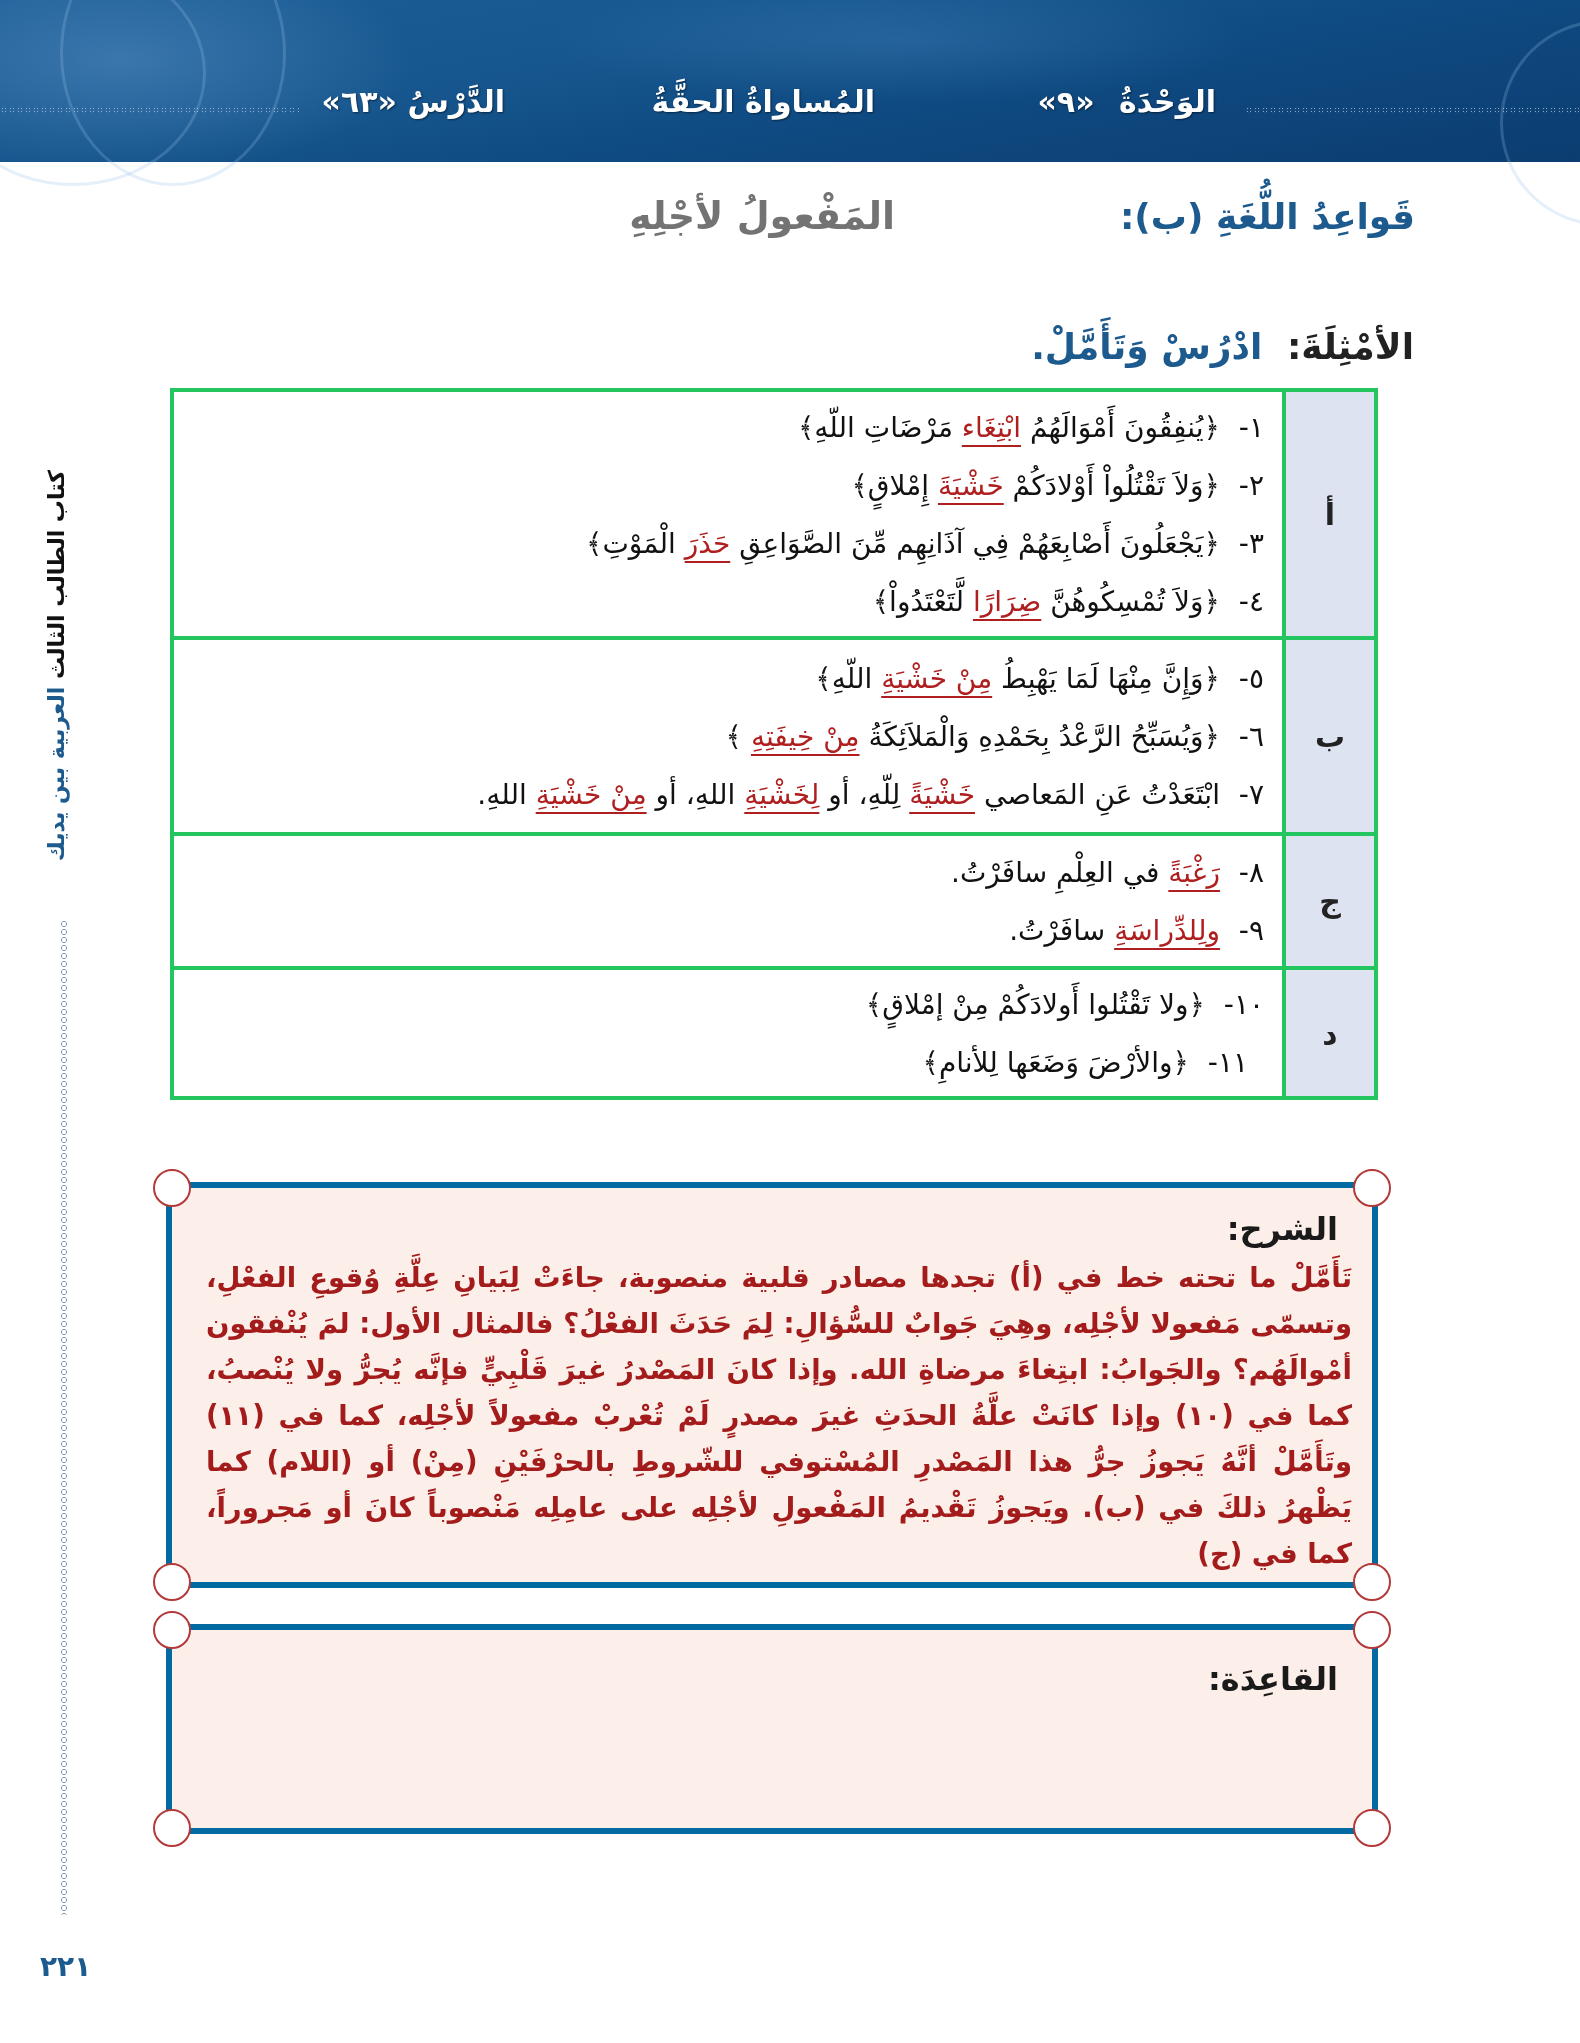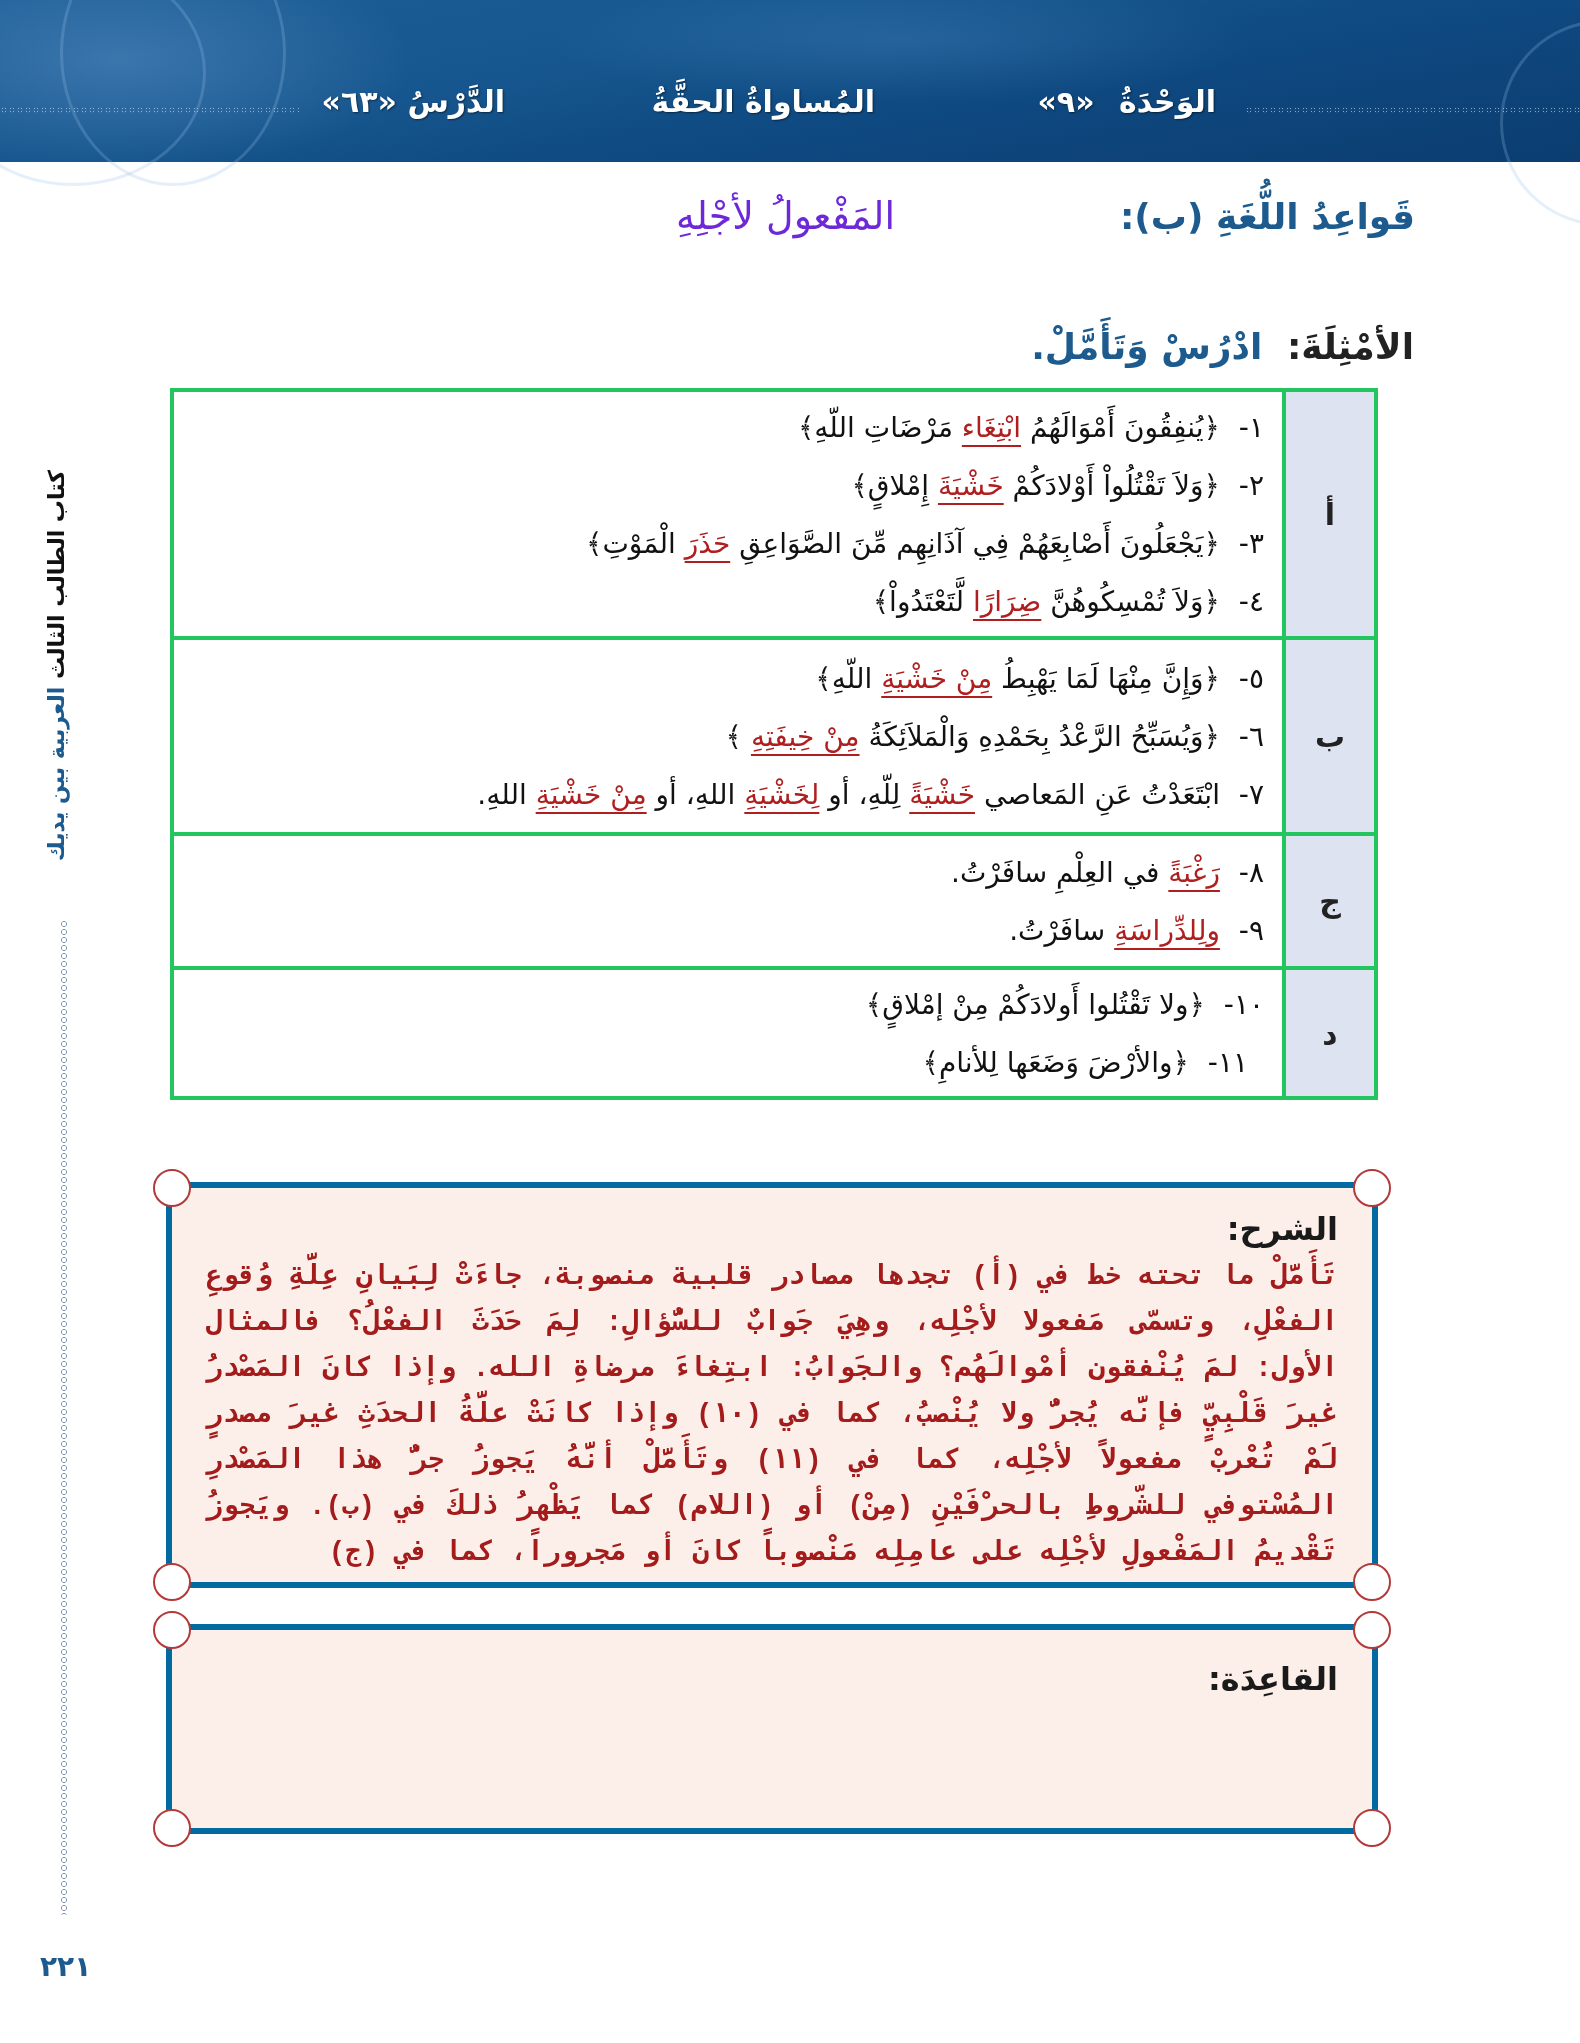--- a/index.html
+++ b/index.html
@@ -23,21 +23,21 @@
     background-image: radial-gradient(circle, transparent 1.6px, rgba(200,215,235,0.85) 2px, transparent 2.6px);
     background-size:8px 8px;
   }
   .header-text {
     position:absolute; top:84px; color:#ffffff; font-weight:bold;
     font-size:30px; direction:rtl; white-space:nowrap;
     text-shadow: 1px 1px 2px rgba(0,0,0,0.5);
   }
   .title-row { position:absolute; top:196px; direction:rtl; white-space:nowrap; }
   .section-label { color:#1d5a8e; font-size:36px; font-weight:bold; }
-  .main-title { color:#6d28d9; font-size:38px; font-weight:normal;text-align:center; }
+  .main-title { color:#737373; font-size:38px; font-weight:bold;text-align:center; }
   .examples-label { position:absolute; top:326px; right:166px; direction:rtl; font-size:36px; font-weight:bold; white-space:nowrap;}
   .examples-label .k { color:#222; }
   .examples-label .v { color:#1d5a8e; }
 
   table.examples {
     position:absolute; left:170px; top:388px; width:1208px;
     border-collapse:collapse; direction:rtl;
   }
   table.examples td {
     border:4px solid #22c55e;
@@ -58,21 +58,21 @@
   }
   .box::before, .box::after, .box .c1, .box .c2 {
     content:""; position:absolute; width:34px; height:34px; background:#fff;
     border:2px solid #b23a3a; border-radius:50%;
   }
   .box::before { top:-19px; left:-19px; }
   .box::after { top:-19px; right:-19px; }
   .box .c1 { bottom:-19px; left:-19px; }
   .box .c2 { bottom:-19px; right:-19px; }
   .box .box-title { font-size:32px; font-weight:bold; color:#1a1a1a; margin:22px 34px 6px 0; }
-  .box .box-body { font-size:27.5px; font-weight:bold; color:#a31b1b; line-height:46px; padding:0 34px 18px 34px; text-align:justify; text-align-last:right;font-family:Liberation Mono, monospace; }
+  .box .box-body { font-size:27.5px; font-weight:bold; color:#a31b1b; line-height:46px; padding:0 20px 18px 34px; text-align:justify; text-align-last:right; }
 
   .sidebar {
     position:absolute; left:44px; top:470px;
     writing-mode:vertical-rl; transform:rotate(180deg);
     font-size:22px; font-weight:bold; white-space:nowrap;
   }
   .side-chain {
     position:absolute; left:60px; top:920px; width:8px; height:995px;
     background-image: radial-gradient(circle, transparent 2px, #5a78a3 2.4px, transparent 3.2px);
     background-size:8px 8px;

